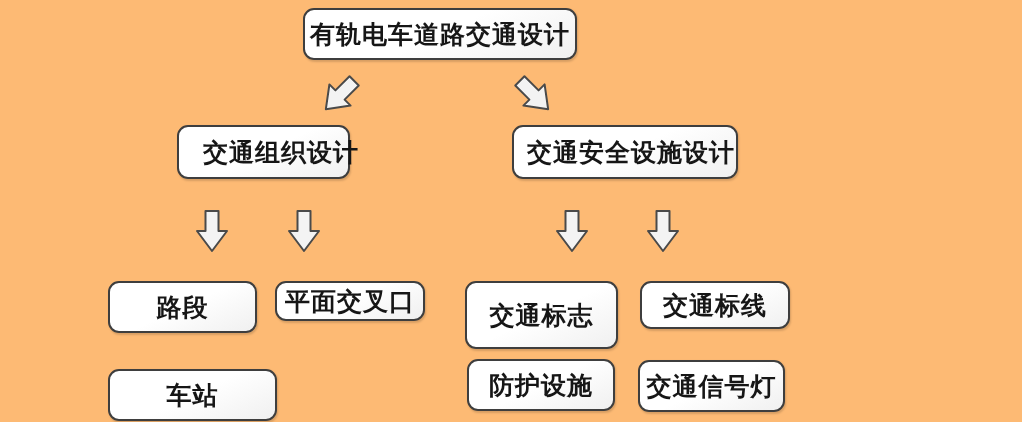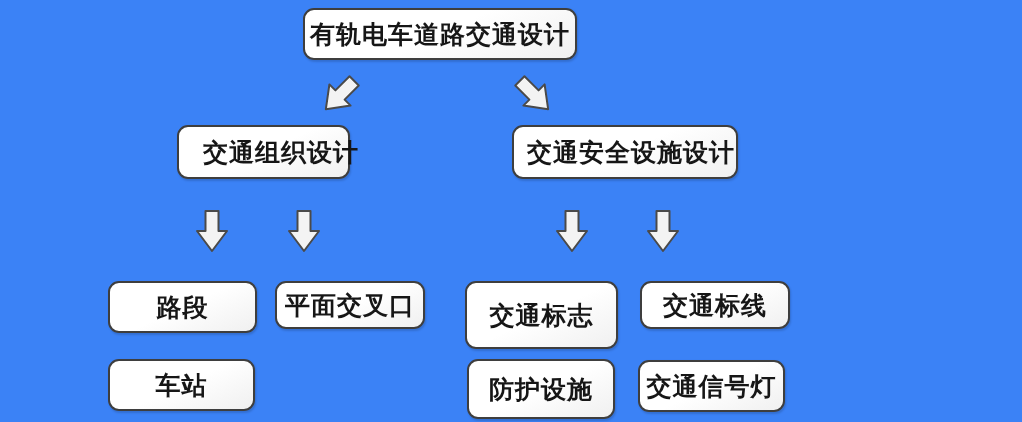--- a/index.html
+++ b/index.html
@@ -4,21 +4,21 @@
 <style>
   html, body {
     margin: 0;
     padding: 0;
     background: #ffffff;
   }
   .canvas {
     position: relative;
     width: 1022px;
     height: 422px;
-    background: #3b82f6;
+    background: #fdba74;
     overflow: hidden;
     font-family: "DejaVu Sans", "Liberation Sans", sans-serif;
   }
   .node {
     position: absolute;
     box-sizing: border-box;
     border: 2.5px solid #3e3e3e;
     border-radius: 11px;
     background: linear-gradient(155deg, #ffffff 50%, #f0f0f0 100%);
     box-shadow: 1px 1.5px 2px rgba(0,0,0,0.15);
@@ -76,21 +76,21 @@
       <path d="M10.5 2 H23.5 V22 H32 L17 42 L2 22 H10.5 Z" fill="#f3f3f3" stroke="#4a4a4a" stroke-width="2" stroke-linejoin="round"></path>
     </svg>
   </div>
   <div class="arrow" style="left:646px; top:209px;">
     <svg width="34" height="44" viewBox="0 0 34 44">
       <path d="M10.5 2 H23.5 V22 H32 L17 42 L2 22 H10.5 Z" fill="#f3f3f3" stroke="#4a4a4a" stroke-width="2" stroke-linejoin="round"></path>
     </svg>
   </div>
 
   <div class="node" style="left:108px; top:281px; width:149px; height:52px;font-family:Liberation Mono, monospace;">路段</div>
-  <div class="node" style="left:275px; top:281px; width:150px; height:48px;">平面交叉口</div>
+  <div class="node" style="left:275px; top:281px; width:150px; height:40px;">平面交叉口</div>
   <div class="node" style="left:465px; top:281px; width:153px; height:68px;">交通标志</div>
   <div class="node" style="left:640px; top:281px; width:150px; height:48px;font-family:Liberation Serif, serif;">交通标线</div>
 
-  <div class="node" style="left:108px; top:359px; width:147px; height:52px;">车站</div>
-  <div class="node" style="left:467px; top:359px; width:148px; height:60px;">防护设施</div>
+  <div class="node" style="left:108px; top:369px; width:169px; height:52px;">车站</div>
+  <div class="node" style="left:467px; top:359px; width:148px; height:52px;">防护设施</div>
   <div class="node" style="left:638px; top:360px; width:147px; height:52px;">交通信号灯</div>
 
 </div>
 
 </body></html>

